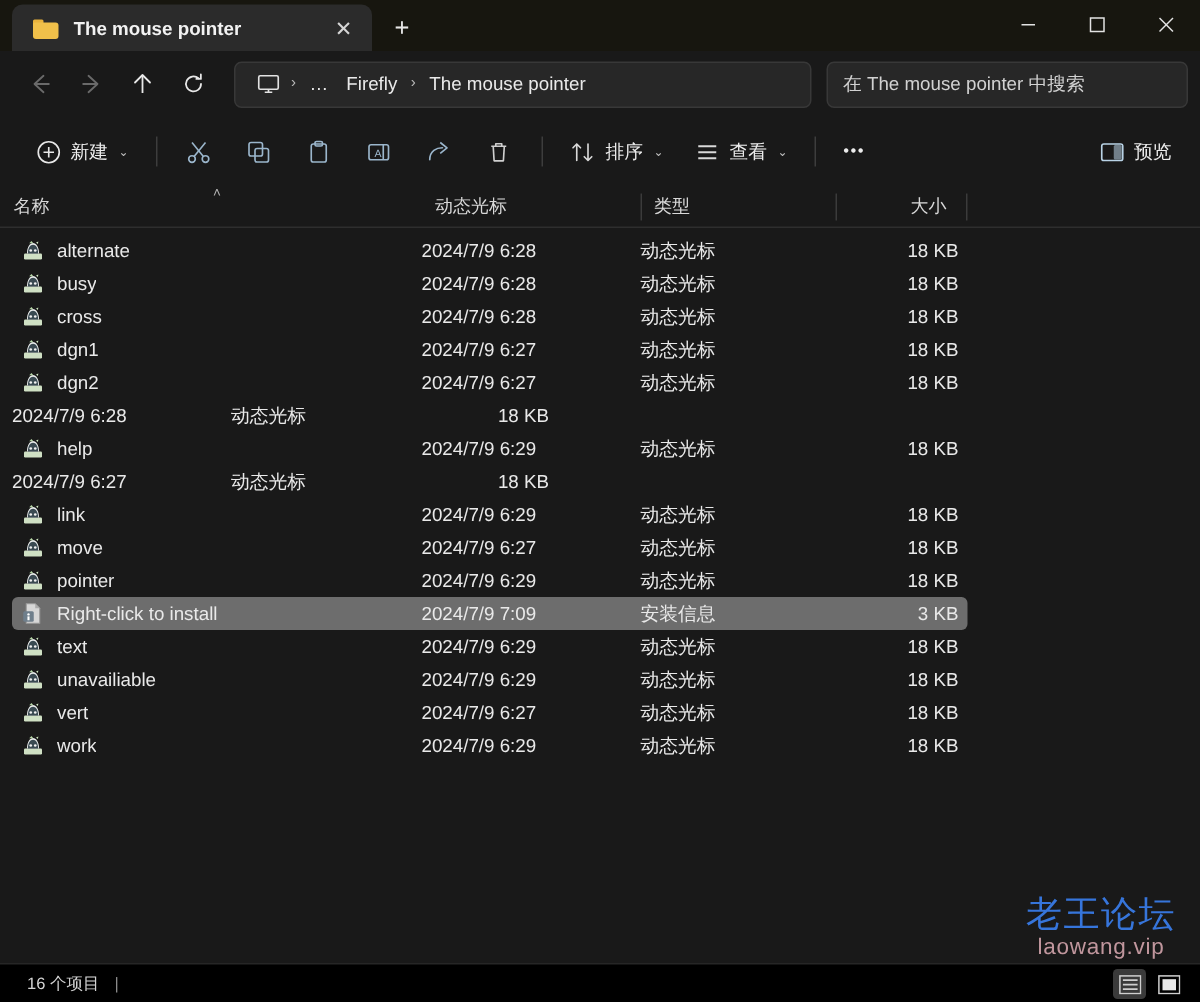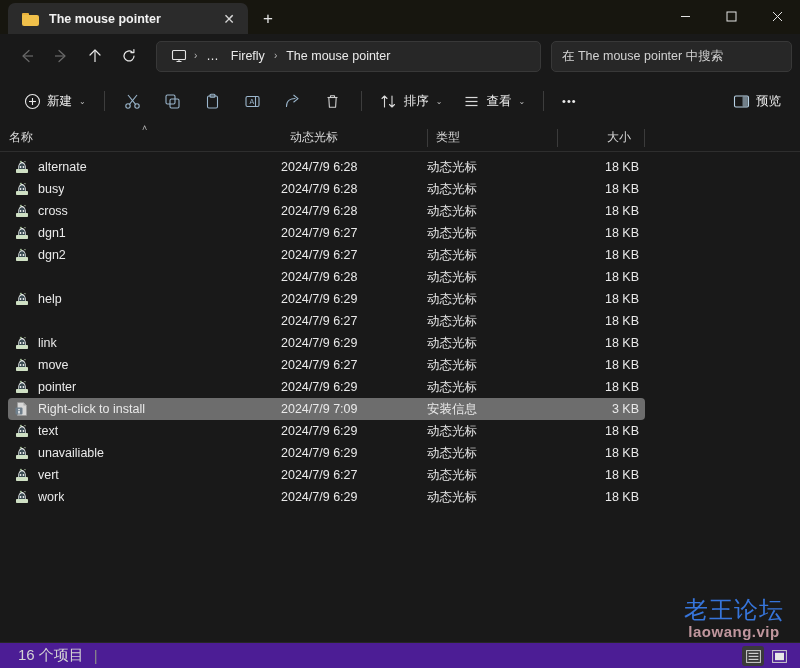--- a/index.html
+++ b/index.html
@@ -189,21 +189,20 @@
     overflow: hidden;
     padding-top: 4px;
   }
   .row {
     height: 22px;
     display: flex; align-items: center;
     margin: 0 155px 0 8px;
     border-radius: 4px;
     font-size: 12.5px;
     color: #e9e9e9;
-    justify-content: flex-end;
   }
   .row.selected { background: #6d6d6d; }
   .cell-name {
     width: 273px;
     display: flex; align-items: center; gap: 8px;
     padding-left: 6px;
     overflow: hidden; white-space: nowrap;
   }
   .cell-date { width: 146px; }
   .cell-type { width: 130px; }
@@ -212,23 +211,23 @@
 
   
   .ficon { width: 16px; height: 16px; flex: 0 0 16px; position: relative; }
   .ficon svg { display: block; }
 
   
   .statusbar {
     height: 26px; flex: 0 0 26px;
     display: flex; align-items: center;
     padding: 0 8px 0 18px;
-    font-size: 15px; color: #d4d4d4;
+    font-size: 11px; color: #d4d4d4;
     border-top: 1px solid #262626;
-    background: #4c1d95;
+    background: #000000;
     position: relative;
   }
   .status-sep { margin: 0 10px; color: #8a8a8a; }
   .viewtoggles { position: absolute; right: 10px; top: 3px; display: flex; gap: 4px; }
   .vt { width: 22px; height: 20px; display: flex; align-items: center; justify-content: center; border-radius: 3px; }
   .vt.active { background: #3a3a3a; }
 
   
   .watermark {
     position: absolute;
@@ -236,21 +235,21 @@
     text-align: center;
     pointer-events: none;
   }
   .wm-cn {
     font-size: 24px; font-weight: 400;
     color: #3b82f6; opacity: .88;
     letter-spacing: 1px;
     line-height: 1.1;
   }
   .wm-en {
-    font-size: 15px; font-weight: 700;
+    font-size: 15px; font-weight: 400;
     color: #d8a8b0; opacity: .88;
     letter-spacing: .5px;
   }
 </style>
 </head>
 <body>
 
 <div id="app">
 
   <div class="titlebar">

